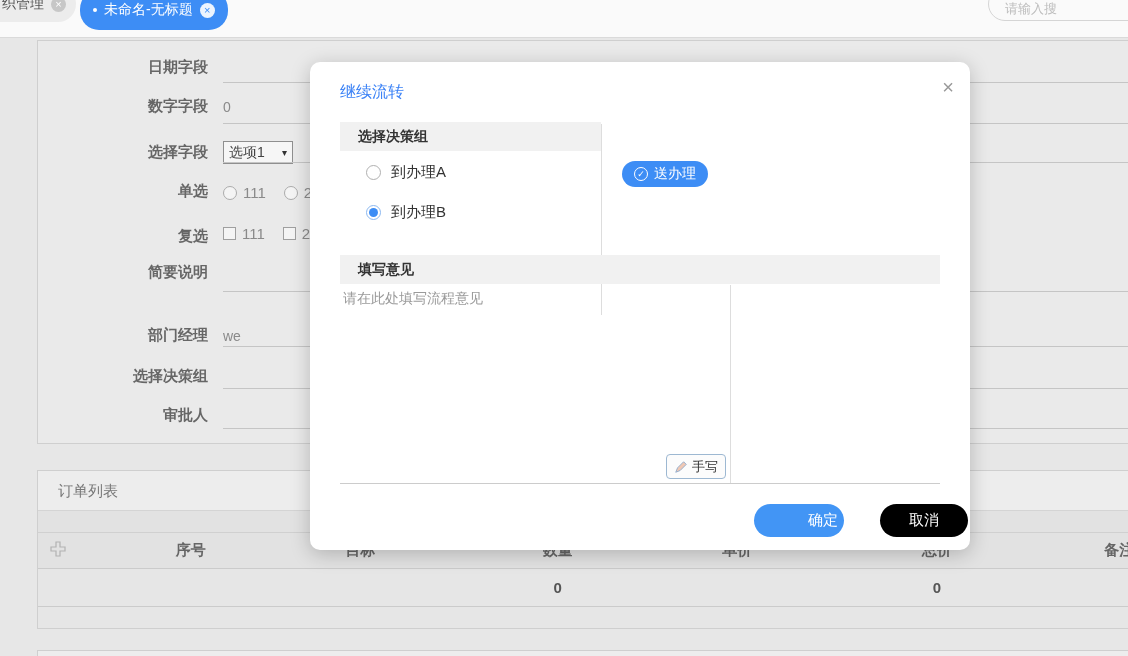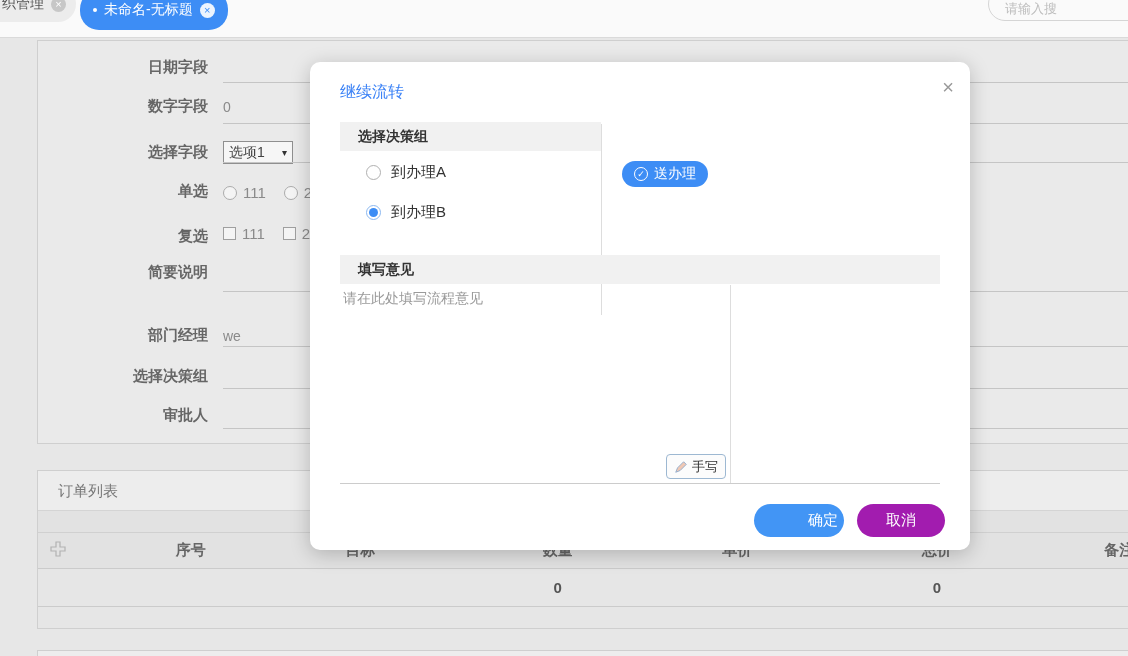--- a/index.html
+++ b/index.html
@@ -86,21 +86,21 @@
                  padding:0 12px;font-size:14px;cursor:pointer;}
   .check-circle{width:14px;height:14px;border:1.5px solid #fff;border-radius:50%;display:flex;
                 align-items:center;justify-content:center;font-size:9px;line-height:1;box-sizing:border-box;}
   .m-placeholder{position:absolute;left:33px;top:228px;font-size:14px;color:#9a9a9a;}
   .hand-btn{position:absolute;left:356px;top:392px;height:25px;border:1px solid #9db8d2;
             border-radius:4px;background:#fcfcfc;display:flex;align-items:center;gap:4px;
             padding:0 7px;font-size:13px;color:#333;cursor:pointer;box-sizing:border-box;}
   .btn{position:absolute;top:442px;height:33px;border:none;border-radius:17px;color:#fff;
        font-size:15px;font-family:inherit;cursor:pointer;}
   .btn-ok{left:444px;width:90px;background:#4295f5;text-align:right;}
-  .btn-cancel{left:547px;width:88px;background:#a21caf;}
+  .btn-cancel{left:570px;width:88px;background:#000000;}
 </style>
 </head>
 <body>
 
 <div id="app">
 
   <div class="topbar">
     <div class="tab tab-gray">
       <span>织管理</span>
       <span class="tab-close">×</span>

